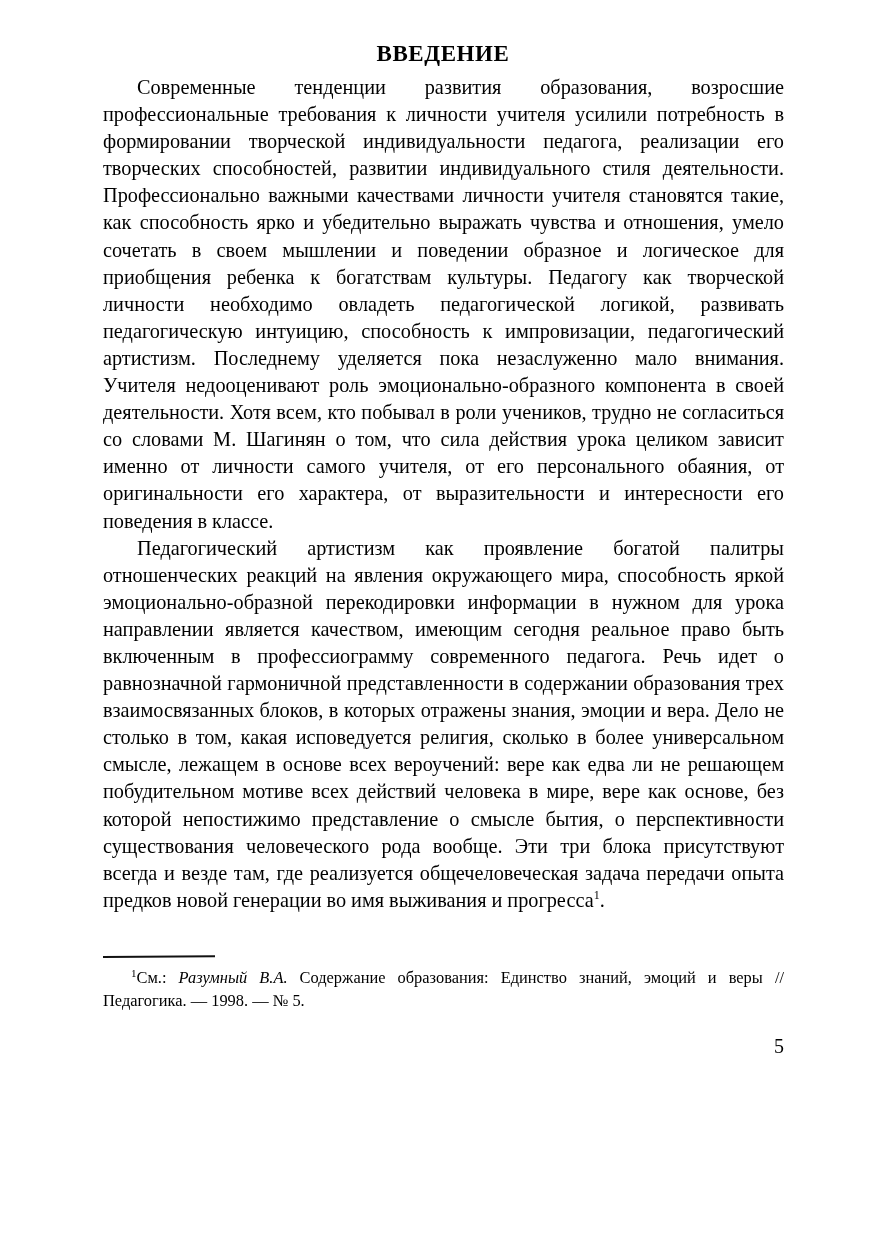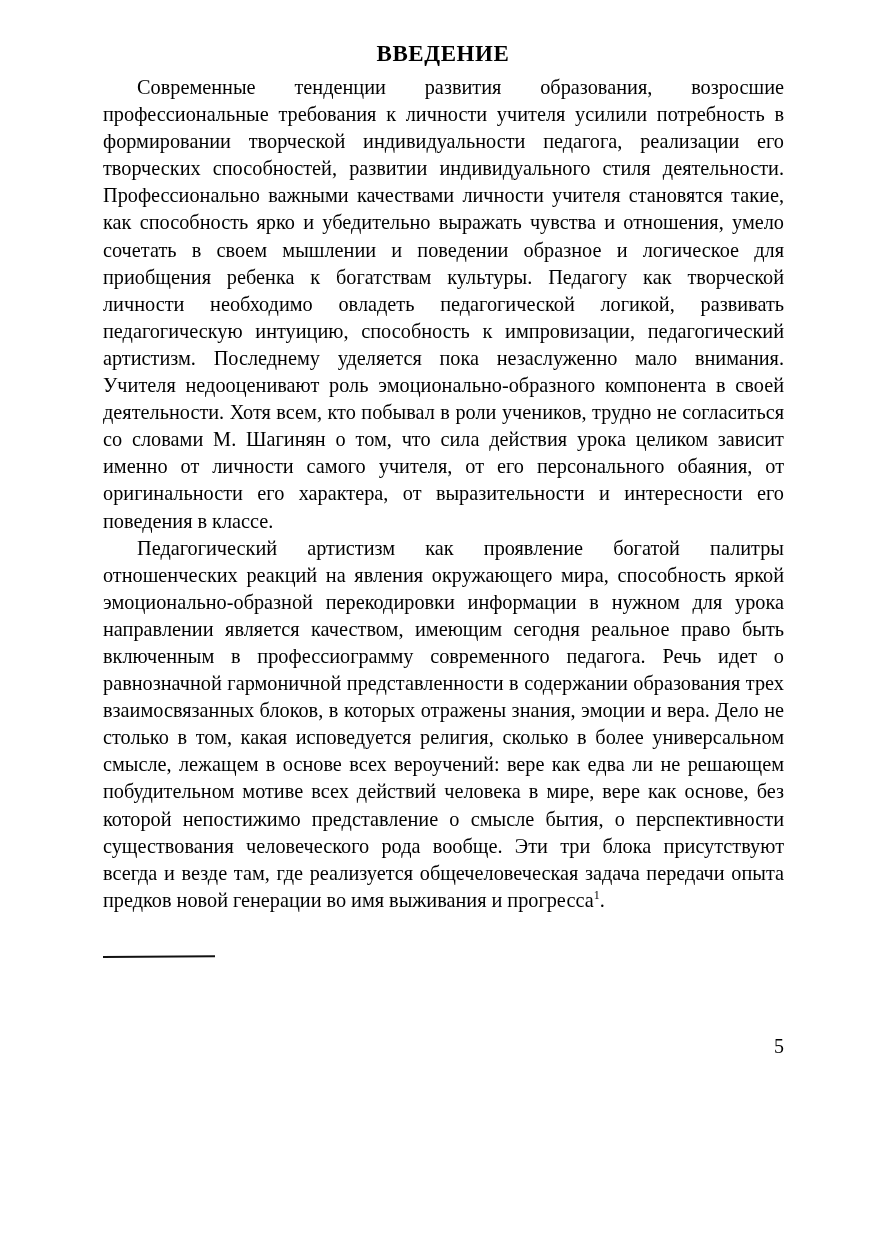--- a/index.html
+++ b/index.html
@@ -129,17 +129,18 @@
 
     <p class="body-paragraph">Современные тенденции развития образования, возросшие профессиональные требования к личности учителя усилили потребность в формировании творческой индивидуальности педагога, реализации его творческих способностей, развитии индивидуального стиля деятельности. Профессионально важными качествами личности учителя становятся такие, как способность ярко и убедительно выражать чувства и отношения, умело сочетать в своем мышлении и поведении образное и логическое для приобщения ребенка к богатствам культуры. Педагогу как творческой личности необходимо овладеть педагогической логикой, развивать педагогическую интуицию, способность к импровизации, педагогический артистизм. Последнему уделяется пока незаслуженно мало внимания. Учителя недооценивают роль эмоционально-образного компонента в своей деятельности. Хотя всем, кто побывал в роли учеников, трудно не согласиться со словами М. Шагинян о том, что сила действия урока целиком зависит именно от личности самого учителя, от его персонального обаяния, от оригинальности его характера, от выразительности и интересности его поведения в классе.</p>
 
     <p class="body-paragraph"><span>Педагогический артистизм как проявление богатой палитры отношенческих реакций на явления окружающего мира, способность яркой эмоционально-образной перекодировки информации в нужном для урока направлении является качеством, имеющим сегодня реальное право быть включенным в профессиограмму современного педагога. Речь идет о равнозначной гармоничной представленности в содержании образования трех взаимосвязанных блоков, в которых отражены знания, эмоции и вера. Дело не столько в том, какая исповедуется религия, сколько в более универсальном смысле, лежащем в основе всех вероучений: вере как едва ли не решающем побудительном мотиве всех действий человека в мире, вере как основе, без которой непостижимо представление о смысле бытия, о перспективности существования человеческого рода вообще. Эти три блока присутствуют всегда и везде там, где реализуется общечеловеческая задача передачи опыта предков новой генерации во имя выживания и прогресса</span><span class="fn-ref">1</span><span>.</span></p>
 
 
   </div>
 
   <div class="footnote-block">
     <hr class="footnote-rule">
+    <p class="footnote-text"><span class="fn-marker">1</span><span>См.: </span><span class="fn-author">Разумный В.А.</span><span> Содержание образования: Единство знаний, эмоций и веры // Педагогика. — 1998. — № 5.</span></p>
   </div>
 
   <div class="page-folio">5</div>
 
 </div>
 
 </body></html>

